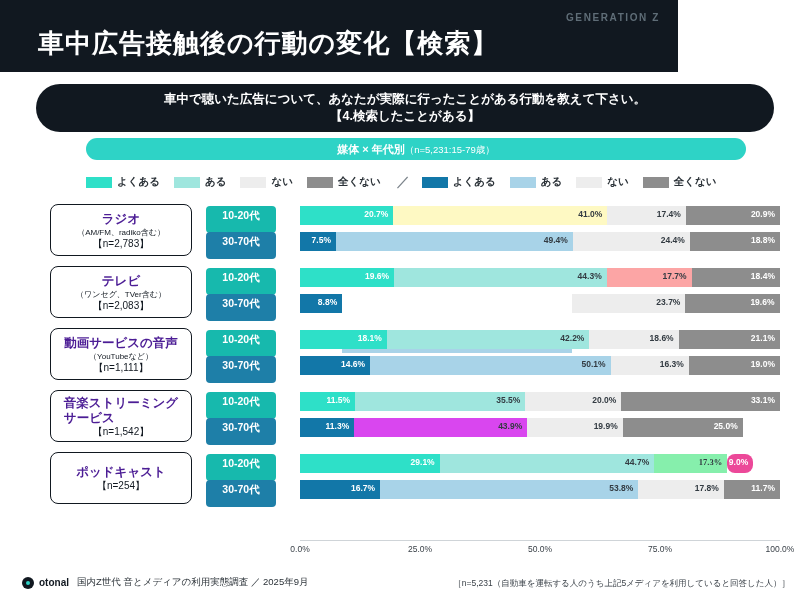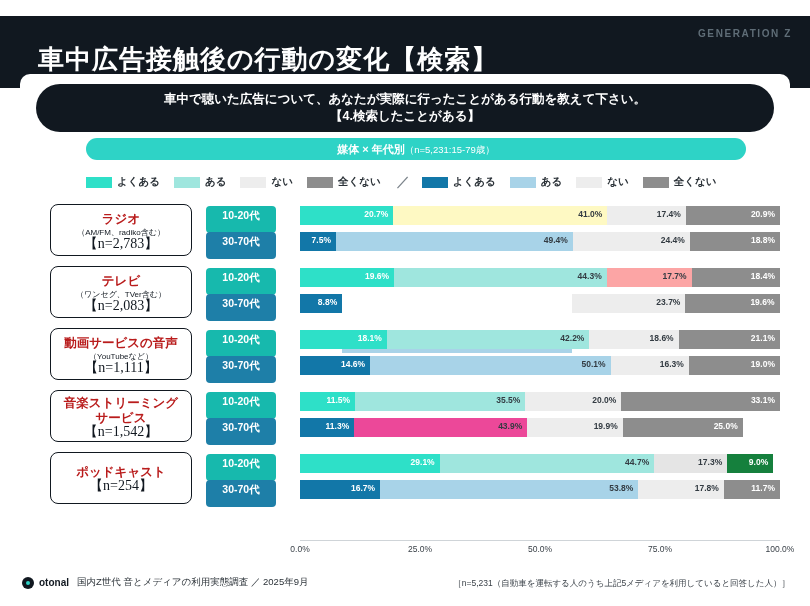--- a/index.html
+++ b/index.html
@@ -6,21 +6,21 @@
   body {
     width: 810px; height: 606px;
     background: #ffffff;
     font-family: "Liberation Sans", sans-serif;
     overflow: hidden;
   }
   .slide { position: relative; width: 810px; height: 606px; background: #ffffff; }
 
   
   .header {
-    position: absolute; top: 16px; left: 0; width: 810px; height: 72px;
+    position: absolute; top: 0; left: 0; width: 678px; height: 72px;
     background: #111820;
   }
   .brand {
     position: absolute; right: 18px; top: 12px;
     color: #5f6d77; font-size: 10px; letter-spacing: 1.6px; font-weight: bold;
   }
   .slide-title {
     position: absolute; left: 38px; top: 26px;
     color: #ffffff; font-size: 26px; font-weight: bold; letter-spacing: 1px;
   }
@@ -61,23 +61,23 @@
   
   .rows { position: absolute; left: 0; top: 128px; width: 770px; }
   .group {
     position: relative; height: 56px; margin-bottom: 6px;
   }
   .label-box {
     position: absolute; left: 30px; top: 2px; width: 142px; height: 52px;
     border: 1.5px solid #111820; border-radius: 8px; background: #ffffff;
     display: flex; flex-direction: column; align-items: center; justify-content: center;
   }
-  .label-box .nm { font-size: 12.5px; font-weight: bold; color: #b91c1c; line-height: 15px; text-align:center;}
+  .label-box .nm { font-size: 12.5px; font-weight: bold; color: #4c1d95; line-height: 15px; }
   .label-box .sub { font-size: 8px; color: #111820; line-height: 11px; text-align:center;}
-  .label-box .n { font-size: 14px; color: #111820; line-height: 11px; font-family: Liberation Serif, serif; }
+  .label-box .n { font-size: 10px; color: #111820; line-height: 11px; }
 
   .age-pill {
     position: absolute; left: 186px; width: 70px; height: 27px;
     border-radius: 4px; color: #ffffff; font-size: 10.5px; font-weight: bold;
     text-align: center; line-height: 19px;
   }
   .age-young { background: #17b9ad; top: 4px; }
   .age-old { background: #1e7fa8; top: 30px; }
 
   .track {
@@ -318,21 +318,21 @@
             </div>
             <div class="seg dark" style="width: 158.88px; background: rgb(141, 141, 141);">
               <span>33.1%</span>
             </div>
           </div>
           <div class="age-pill age-old">30-70代</div>
           <div class="track old">
             <div class="seg dark" style="width: 54.24px; background: rgb(18, 119, 168);">
               <span>11.3%</span>
             </div>
-            <div class="seg lite" style="width: 173px; background: #ec4899;">
+            <div class="seg lite" style="width: 173px; background: #d946ef;">
               <span>43.9%</span>
             </div>
             <div class="seg lite" style="width: 95.52px; background: rgb(237, 237, 237); padding-left: 12px;">
               <span>19.9%</span>
             </div>
             <div class="seg dark" style="width: 120px; background: rgb(141, 141, 141);">
               <span>25.0%</span>
             </div>
           </div>
         </div>
@@ -342,24 +342,24 @@
             <div class="n">【n=254】</div>
           </div>
           <div class="age-pill age-young">10-20代</div>
           <div class="track young">
             <div class="seg dark" style="width: 139.68px; background: rgb(46, 224, 200);">
               <span>29.1%</span>
             </div>
             <div class="seg lite" style="width: 214.56px; background: rgb(159, 230, 222);">
               <span>44.7%</span>
             </div>
-            <div class="seg lite" style="width: 73px; background: #e5e5e5;">
+            <div class="seg lite" style="width: 73px; background: #86efac; font-family: Liberation Serif, serif;">
               <span>17.3%</span>
             </div>
-            <div class="seg dark" style="width: 46px; background: #15803d;">
+            <div class="seg dark" style="width: 26px; background: #ec4899; border-radius: 8px;">
               <span>9.0%</span>
             </div>
           </div>
           <div class="age-pill age-old">30-70代</div>
           <div class="track old">
             <div class="seg dark" style="width: 80.16px; background: rgb(18, 119, 168);">
               <span>16.7%</span>
             </div>
             <div class="seg lite" style="width: 258.24px; background: rgb(168, 211, 232);">
               <span>53.8%</span>

